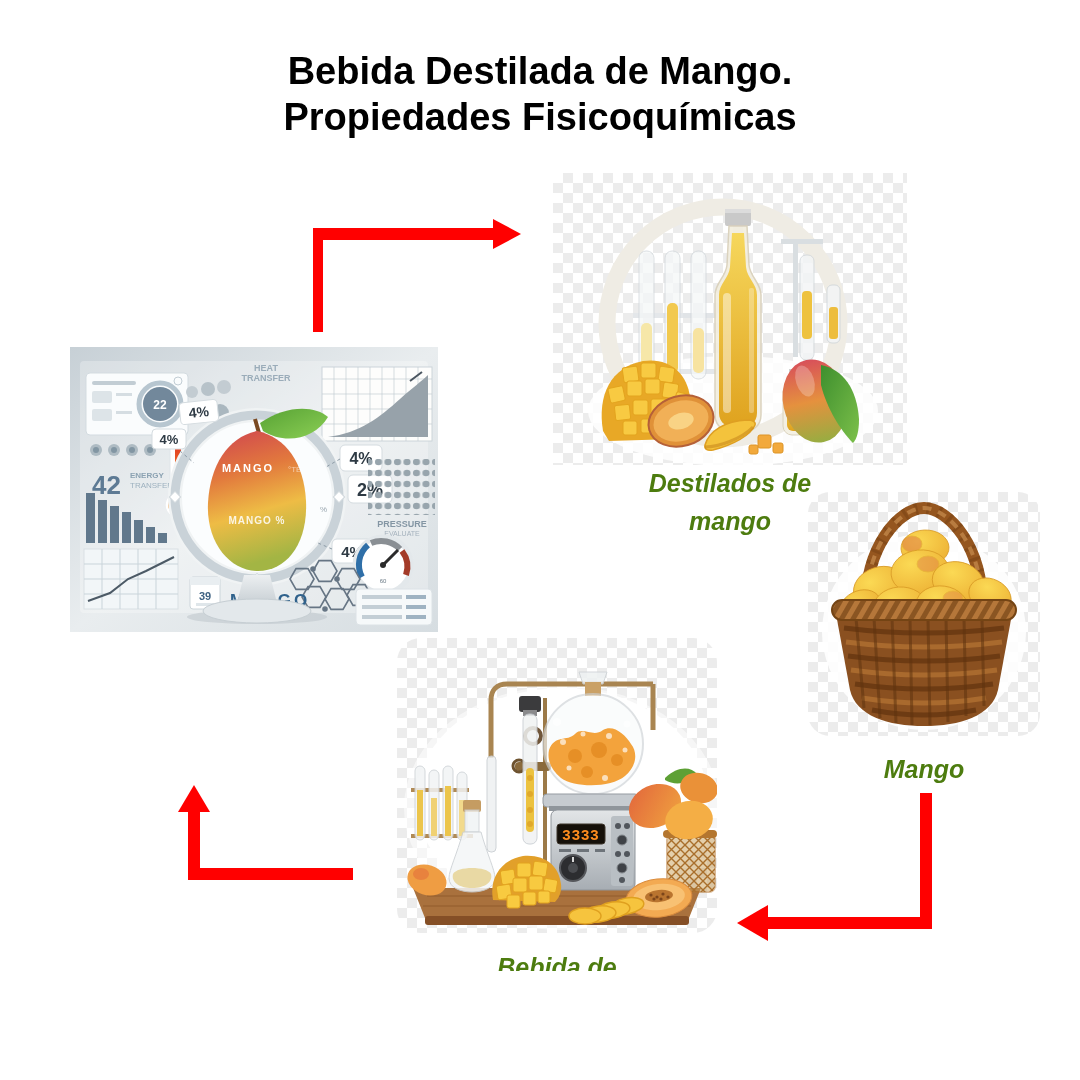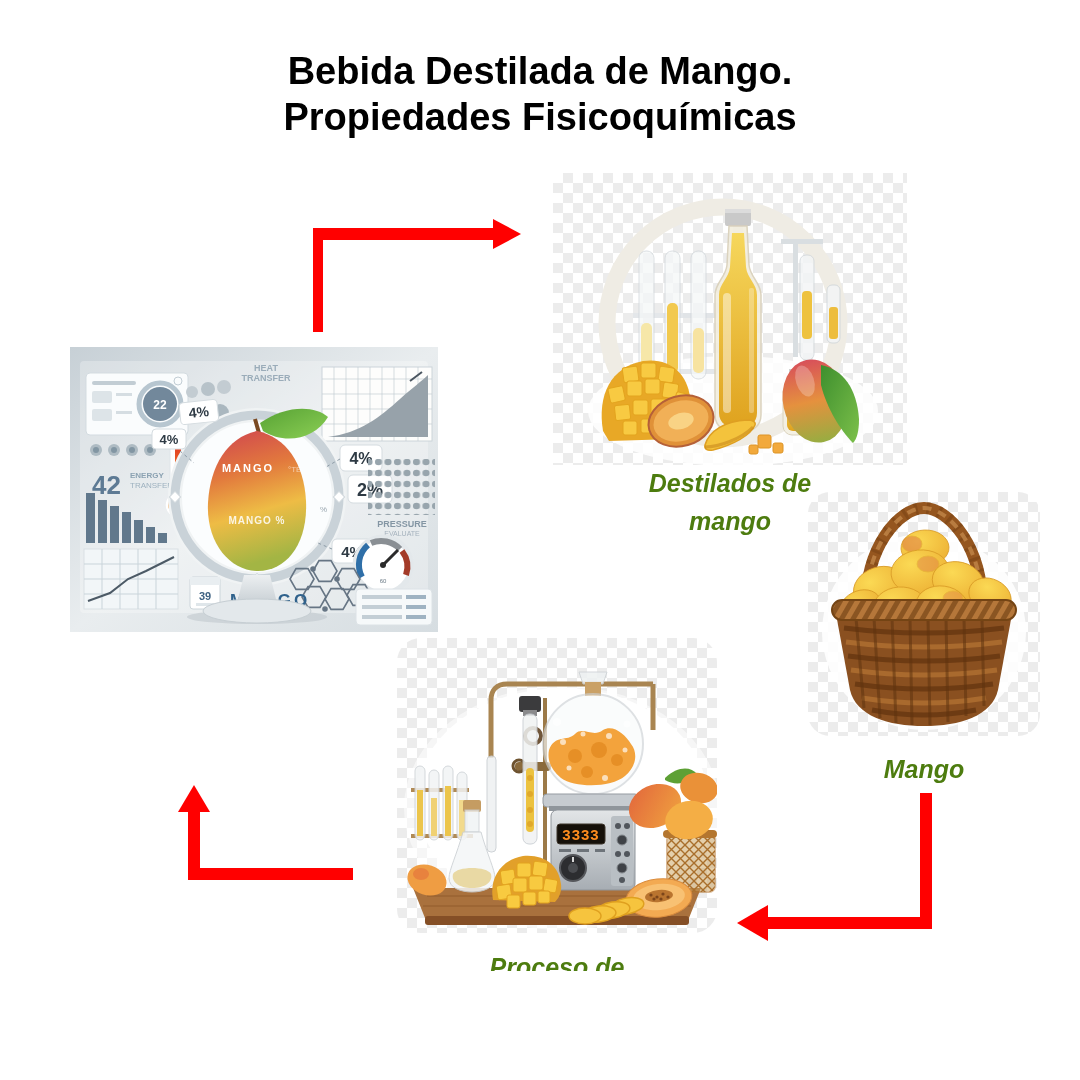--- a/index.html
+++ b/index.html
@@ -571,21 +571,21 @@
         <ellipse cx="202" cy="276" rx="17" ry="8" transform="rotate(-6 202 276)"></ellipse>
         <ellipse cx="188" cy="278" rx="16" ry="8"></ellipse>
       </g>
       <g>
         <ellipse cx="30" cy="242" rx="20" ry="15" transform="rotate(18 30 242)" fill="#ef9d43"></ellipse>
         <ellipse cx="24" cy="236" rx="8" ry="6" fill="#e2703c" opacity=".6"></ellipse>
       </g>
     </svg>
   </div>
   <div class="node-label" style="left:397px;top:948px;width:320px;">
-    <span>Proceso de</span>
+    <span>Bebida de</span>
   </div>
 
   <svg class="arrow" style="left:305px;top:217px;" width="220" height="122" viewBox="0 0 220 122">
     <g fill="#ff0000">
       <rect x="8" y="11" width="10" height="104"></rect>
       <rect x="8" y="11" width="180" height="12"></rect>
       <polygon points="188,2 216,17 188,32"></polygon>
     </g>
   </svg>
 

